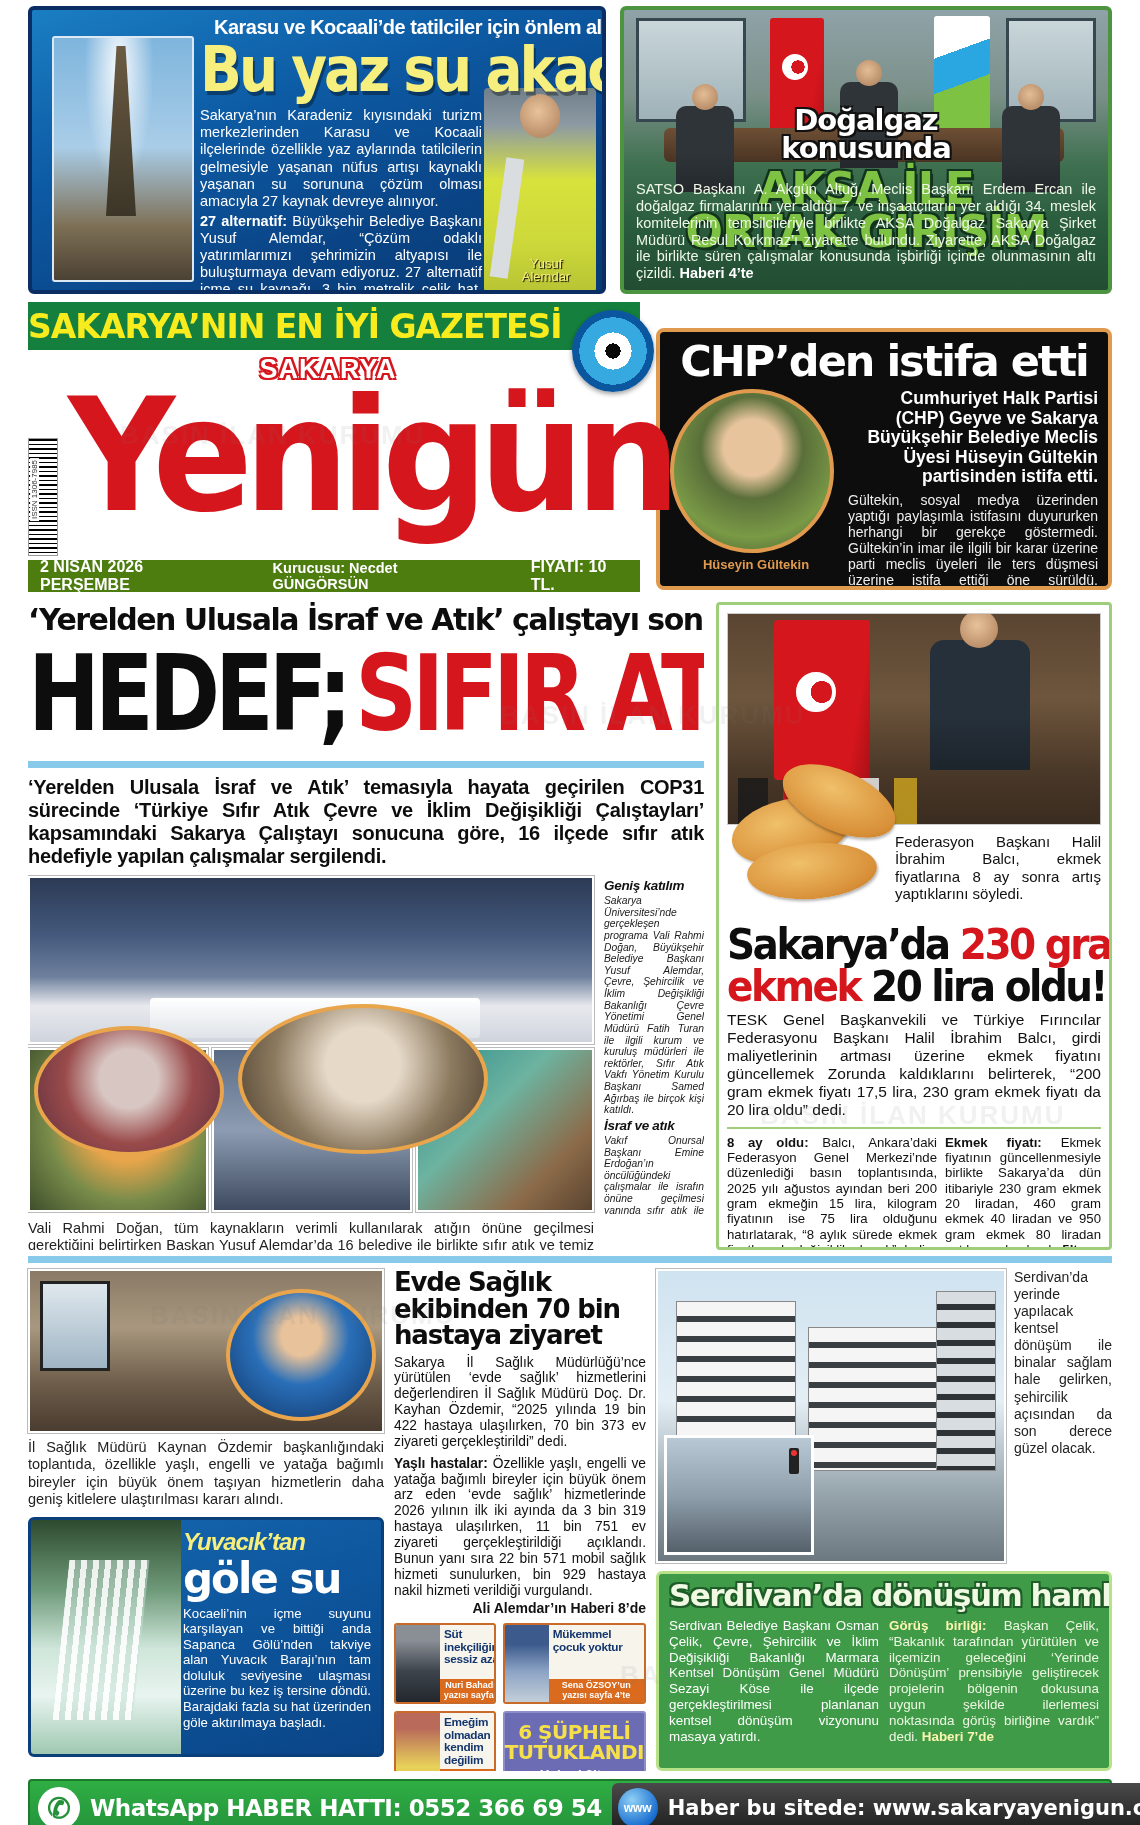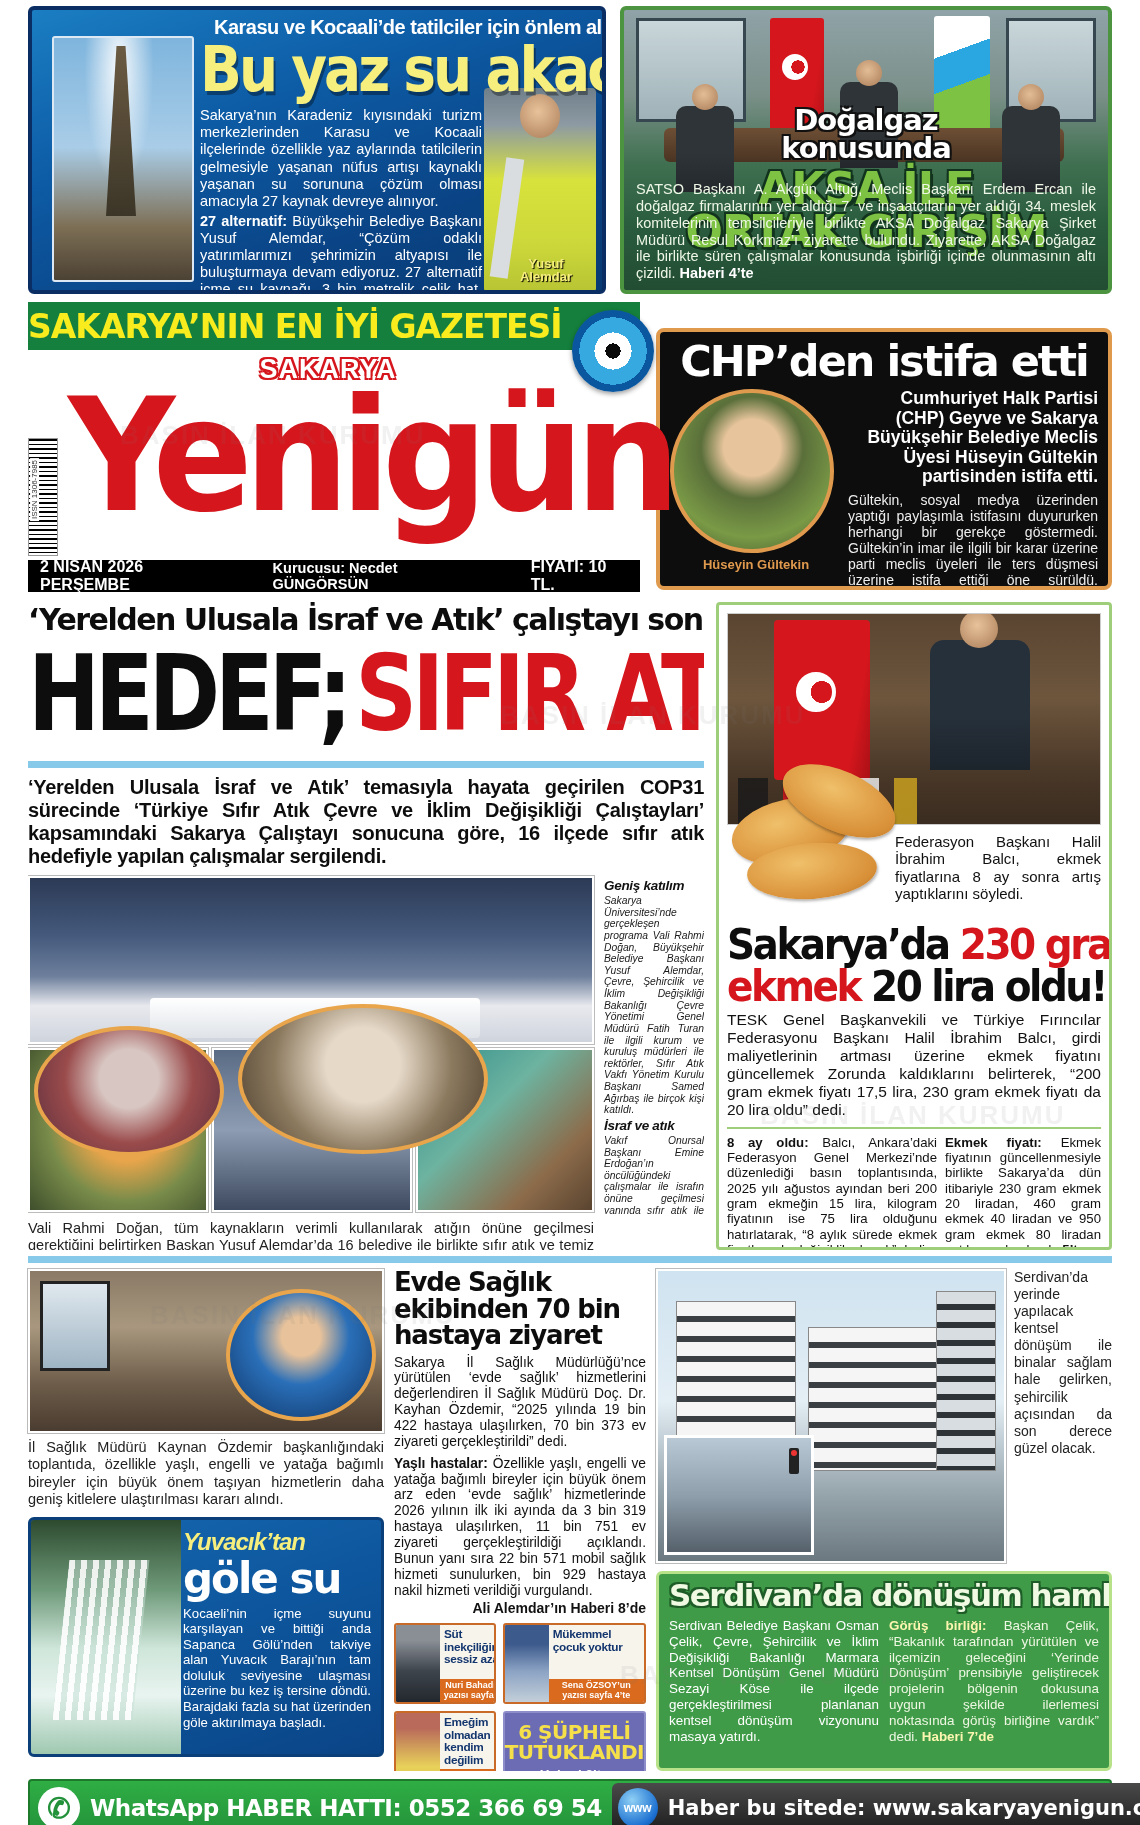--- a/index.html
+++ b/index.html
@@ -37,21 +37,21 @@
     background: radial-gradient(ellipse at 50% 20%, rgba(255,255,255,0.95), rgba(255,255,255,0) 70%); }
   .photo-vest {
     position: absolute; right: 6px; top: 78px; width: 112px; height: 204px; border-radius: 4px;
     background: linear-gradient(180deg, #6f7f8a 0%, #8d9aa3 18%, #d8e23c 45%, #cdd93a 75%, #b8c433 100%);
   }
   .photo-vest .head { position:absolute; left: 36px; top: 6px; width: 40px; height: 44px; border-radius: 50%;
     background: radial-gradient(circle at 45% 40%, #e8c29a, #a97c57); }
   .photo-vest .stripe { position:absolute; left: 14px; top: 70px; width: 18px; height: 120px; background: #d9dde0; transform: rotate(8deg); }
   .vest-caption {
     position: absolute; right: 4px; bottom: 6px; width: 104px; text-align: center;
-    color: #f6ee7d; font-weight: bold; font-size: 13px; line-height: 1.05;
+    color: #f6ee7d; font-weight: normal; font-size: 13px; line-height: 1.05;
     text-shadow: 1px 1px 1px #000;
   }
   .water-content { position: relative; margin: 6px 120px 0 168px; z-index: 2; }
   .water-kicker { color: #ffffff; font-size: 20px; font-weight: bold; letter-spacing: -0.5px; margin: 2px 0 0 14px; white-space: nowrap; }
   .water-headline {
     font-family: "DejaVu Sans", sans-serif;
     color: #f6ee7d; font-size: 55px; font-weight: bold; letter-spacing: -3px;
     line-height: 0.95; margin: 2px 0 8px 0; white-space: nowrap;
     text-shadow: 2px 3px 0 rgba(0,0,0,0.35);
     transform: scaleY(1.12); transform-origin: top left;
@@ -129,21 +129,21 @@
   .barcode {
     position: absolute; left: 0px; top: 88px; width: 30px; height: 118px; background: #fff;
     border: 1px solid #999;
     background-image: repeating-linear-gradient(to bottom, #000 0 2px, #fff 2px 5px, #000 5px 6px, #fff 6px 9px);
   }
   .issn {
     position: absolute; left: -26px; top: 46px; transform: rotate(-90deg); transform-origin: center;
     font-size: 8px; color: #333; background:#fff; padding: 0 2px; white-space: nowrap;
   }
   .date-bar {
-    height: 32px; background: #000000; color: #fff; display: flex; align-items: center;
+    height: 32px; background: #4d7c0f; color: #fff; display: flex; align-items: center;
     justify-content: center; padding: 0 12px; font-weight: bold; font-size: 16px; gap: 48px;
   }
   .date-bar .founder { font-size: 14.5px; }
 
   
   .box-chp {
     margin-left: 16px; margin-top: 26px; width: 456px; height: 262px;
     background: #0d0d0d; border: 4px solid #e09a4e; border-radius: 8px; padding: 6px 10px; overflow: hidden;
   }
   .chp-headline {

